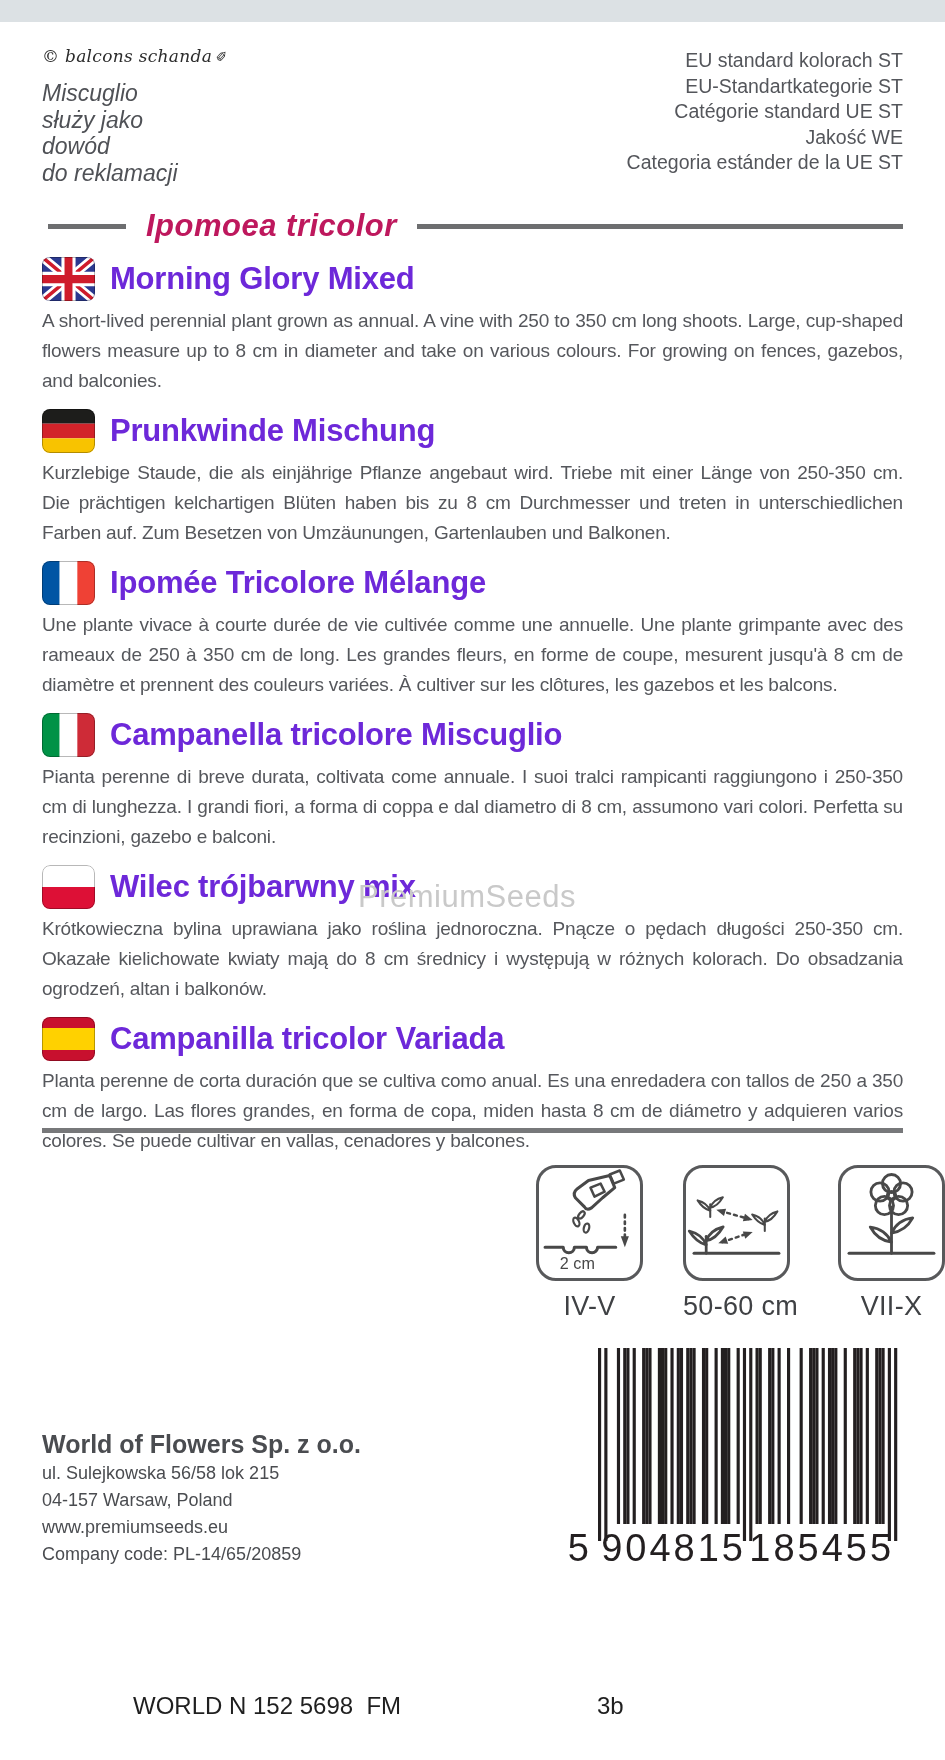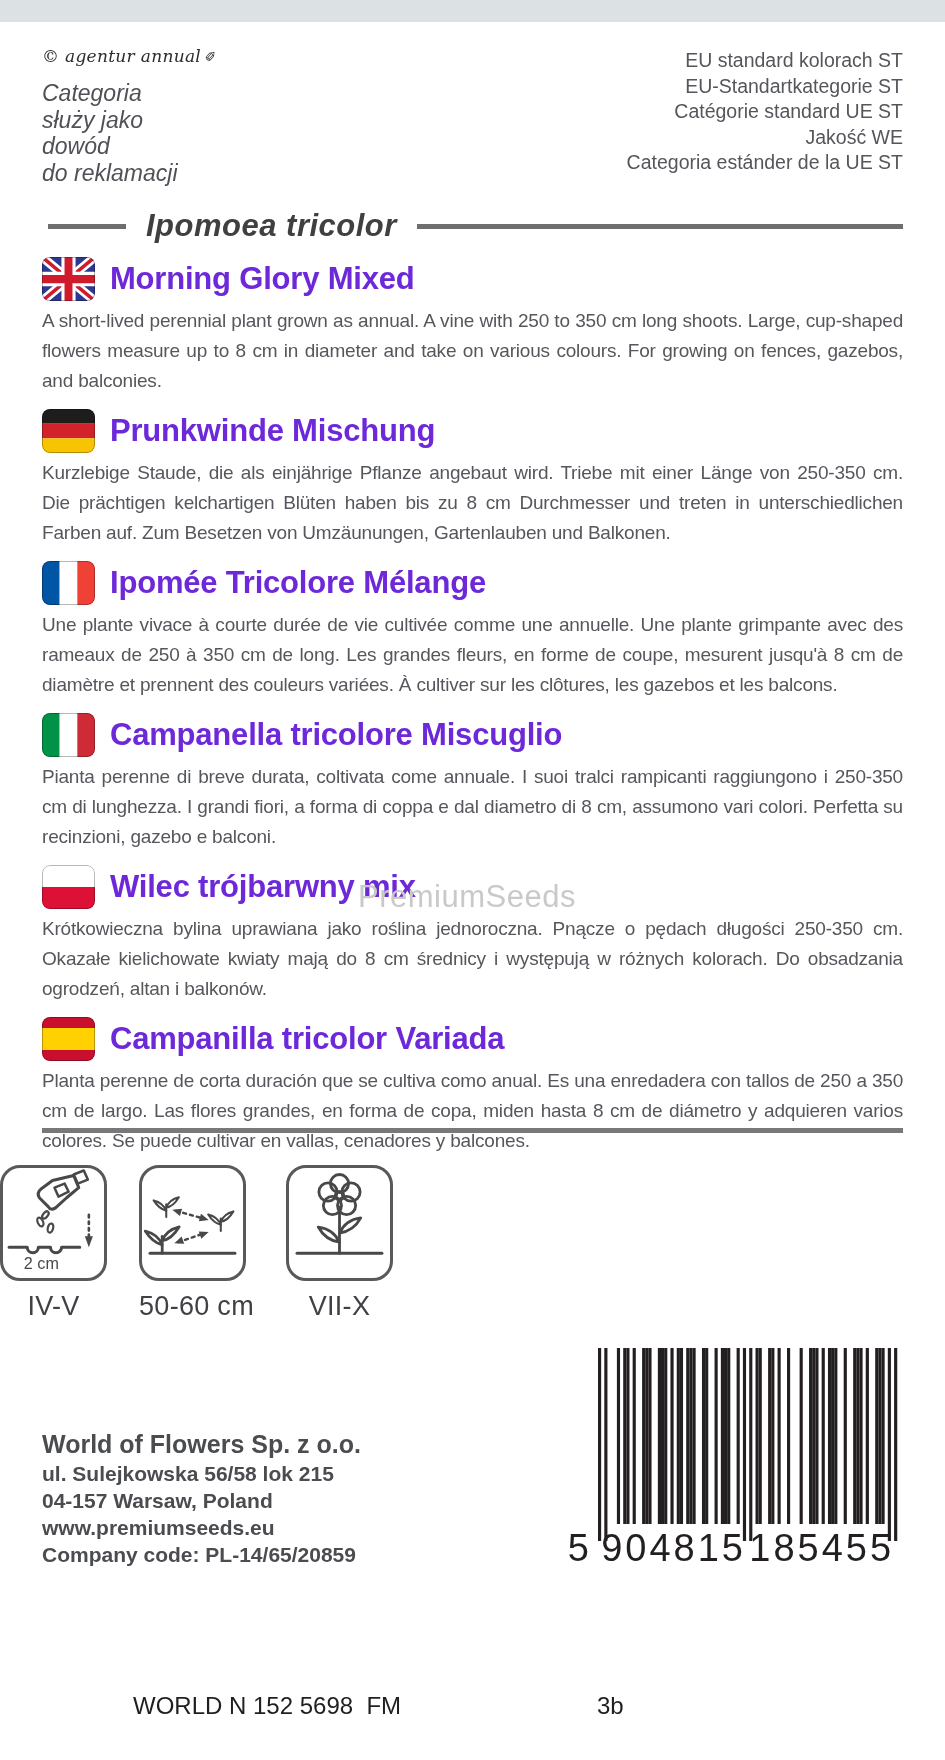--- a/index.html
+++ b/index.html
@@ -14,57 +14,57 @@
   
   .header{display:flex;justify-content:space-between;padding:24px 42px 0}
   .agency{font-family:"DejaVu Serif",serif;font-style:italic;font-size:17px;color:#2c2c2c;letter-spacing:.3px}
   .agency .mark{display:inline-block;transform:rotate(-100deg);font-size:15px;margin-left:4px}
   .claim{margin-top:14px;font-style:italic;font-size:23px;line-height:26.5px;color:#4f5156}
   .eu{text-align:right;font-size:19.5px;line-height:25.5px;color:#54565b;padding-top:2px}
   
   .titlerow{display:flex;align-items:center;margin-top:22px;padding:0 42px}
   .titlerow .dash{width:78px;height:5px;background:#6d6e70;margin-left:6px}
   .titlerow .line{flex:1;height:5px;background:#6d6e70}
-  .titlerow .t{font-size:31px;font-weight:bold;font-style:italic;margin:0 20px;color:#404040;letter-spacing:.5px;white-space:nowrap}
+  .titlerow .t{font-size:31px;font-weight:bold;font-style:italic;margin:0 20px;color:#be185d;letter-spacing:.5px;white-space:nowrap}
   
   .sec{margin-top:13px;position:relative}
   .sec-head{display:flex;align-items:center;gap:15px}
   .sec-heading{margin:0;font-size:31px;font-weight:bold;color:#6d28d9;letter-spacing:-.2px}
   .sec-body{margin:5px 0 0;font-size:19px;line-height:30px;text-align:justify;letter-spacing:-.2px;color:#55575c}
   .flag{position:relative;width:53px;height:44px;border-radius:8px;overflow:hidden;flex:none}
   .flag svg{display:block;width:100%;height:100%}
   .flag::after{content:"";position:absolute;inset:0;border:1px solid rgba(0,0,0,.28);border-radius:8px}
   .watermark{position:absolute;top:14px;left:316px;font-size:31px;color:#c9c9c9;letter-spacing:.5px;pointer-events:none}
   
   .bottom{position:absolute;top:1128px;left:0;right:0}
   .divider{height:5px;background:#77787a;margin:0 42px}
-  .iconsrow{display:flex;justify-content:flex-start;gap:32px;margin-top:32px}
+  .iconsrow{display:flex;justify-content:flex-end;gap:40px;margin-top:32px}
   .icon-cell{text-align:center}
   .icon-box{width:107px;height:116px;border:3.5px solid #58595b;border-radius:20px;box-sizing:border-box}
   .icon-box svg{display:block;width:100%;height:100%}
   .icon-label{margin-top:10px;font-weight:normal;font-size:27px;color:#3f4144;letter-spacing:.3px}
   .bottomrow{display:flex;justify-content:space-between;align-items:flex-end;margin:26px 42px 0}
   .company .name{font-size:25px;font-weight:bold;line-height:31px;color:#4a4c50}
-  .company .line{font-size:21px;font-weight:bold;line-height:27px;color:#4a4c50}
+  .company .line{font-size:18px;font-weight:normal;line-height:27px;color:#4a4c50}
   
   .footer-left{position:absolute;left:133px;top:1692px;font-size:24px;color:#1f1f1f;white-space:pre}
   .footer-right{position:absolute;left:597px;top:1692px;font-size:24px;color:#1f1f1f}
 </style>
 </head>
 <body>
 
 <div class="topbar"></div>
 
 <div class="header">
   <div>
     <div class="agency">
-      <span>© agentur annual</span><span class="mark">✎</span>
+      <span>© balcons schanda</span><span class="mark">✎</span>
     </div>
     <div class="claim">
-      <div>Categoria</div>
+      <div>Miscuglio</div>
       <div>służy jako</div>
       <div>dowód</div>
       <div>do reklamacji</div>
     </div>
   </div>
   <div class="eu">
     <div>EU standard kolorach ST</div>
     <div>EU-Standartkategorie ST</div>
     <div>Catégorie standard UE ST</div>
     <div>Jakość WE</div>

